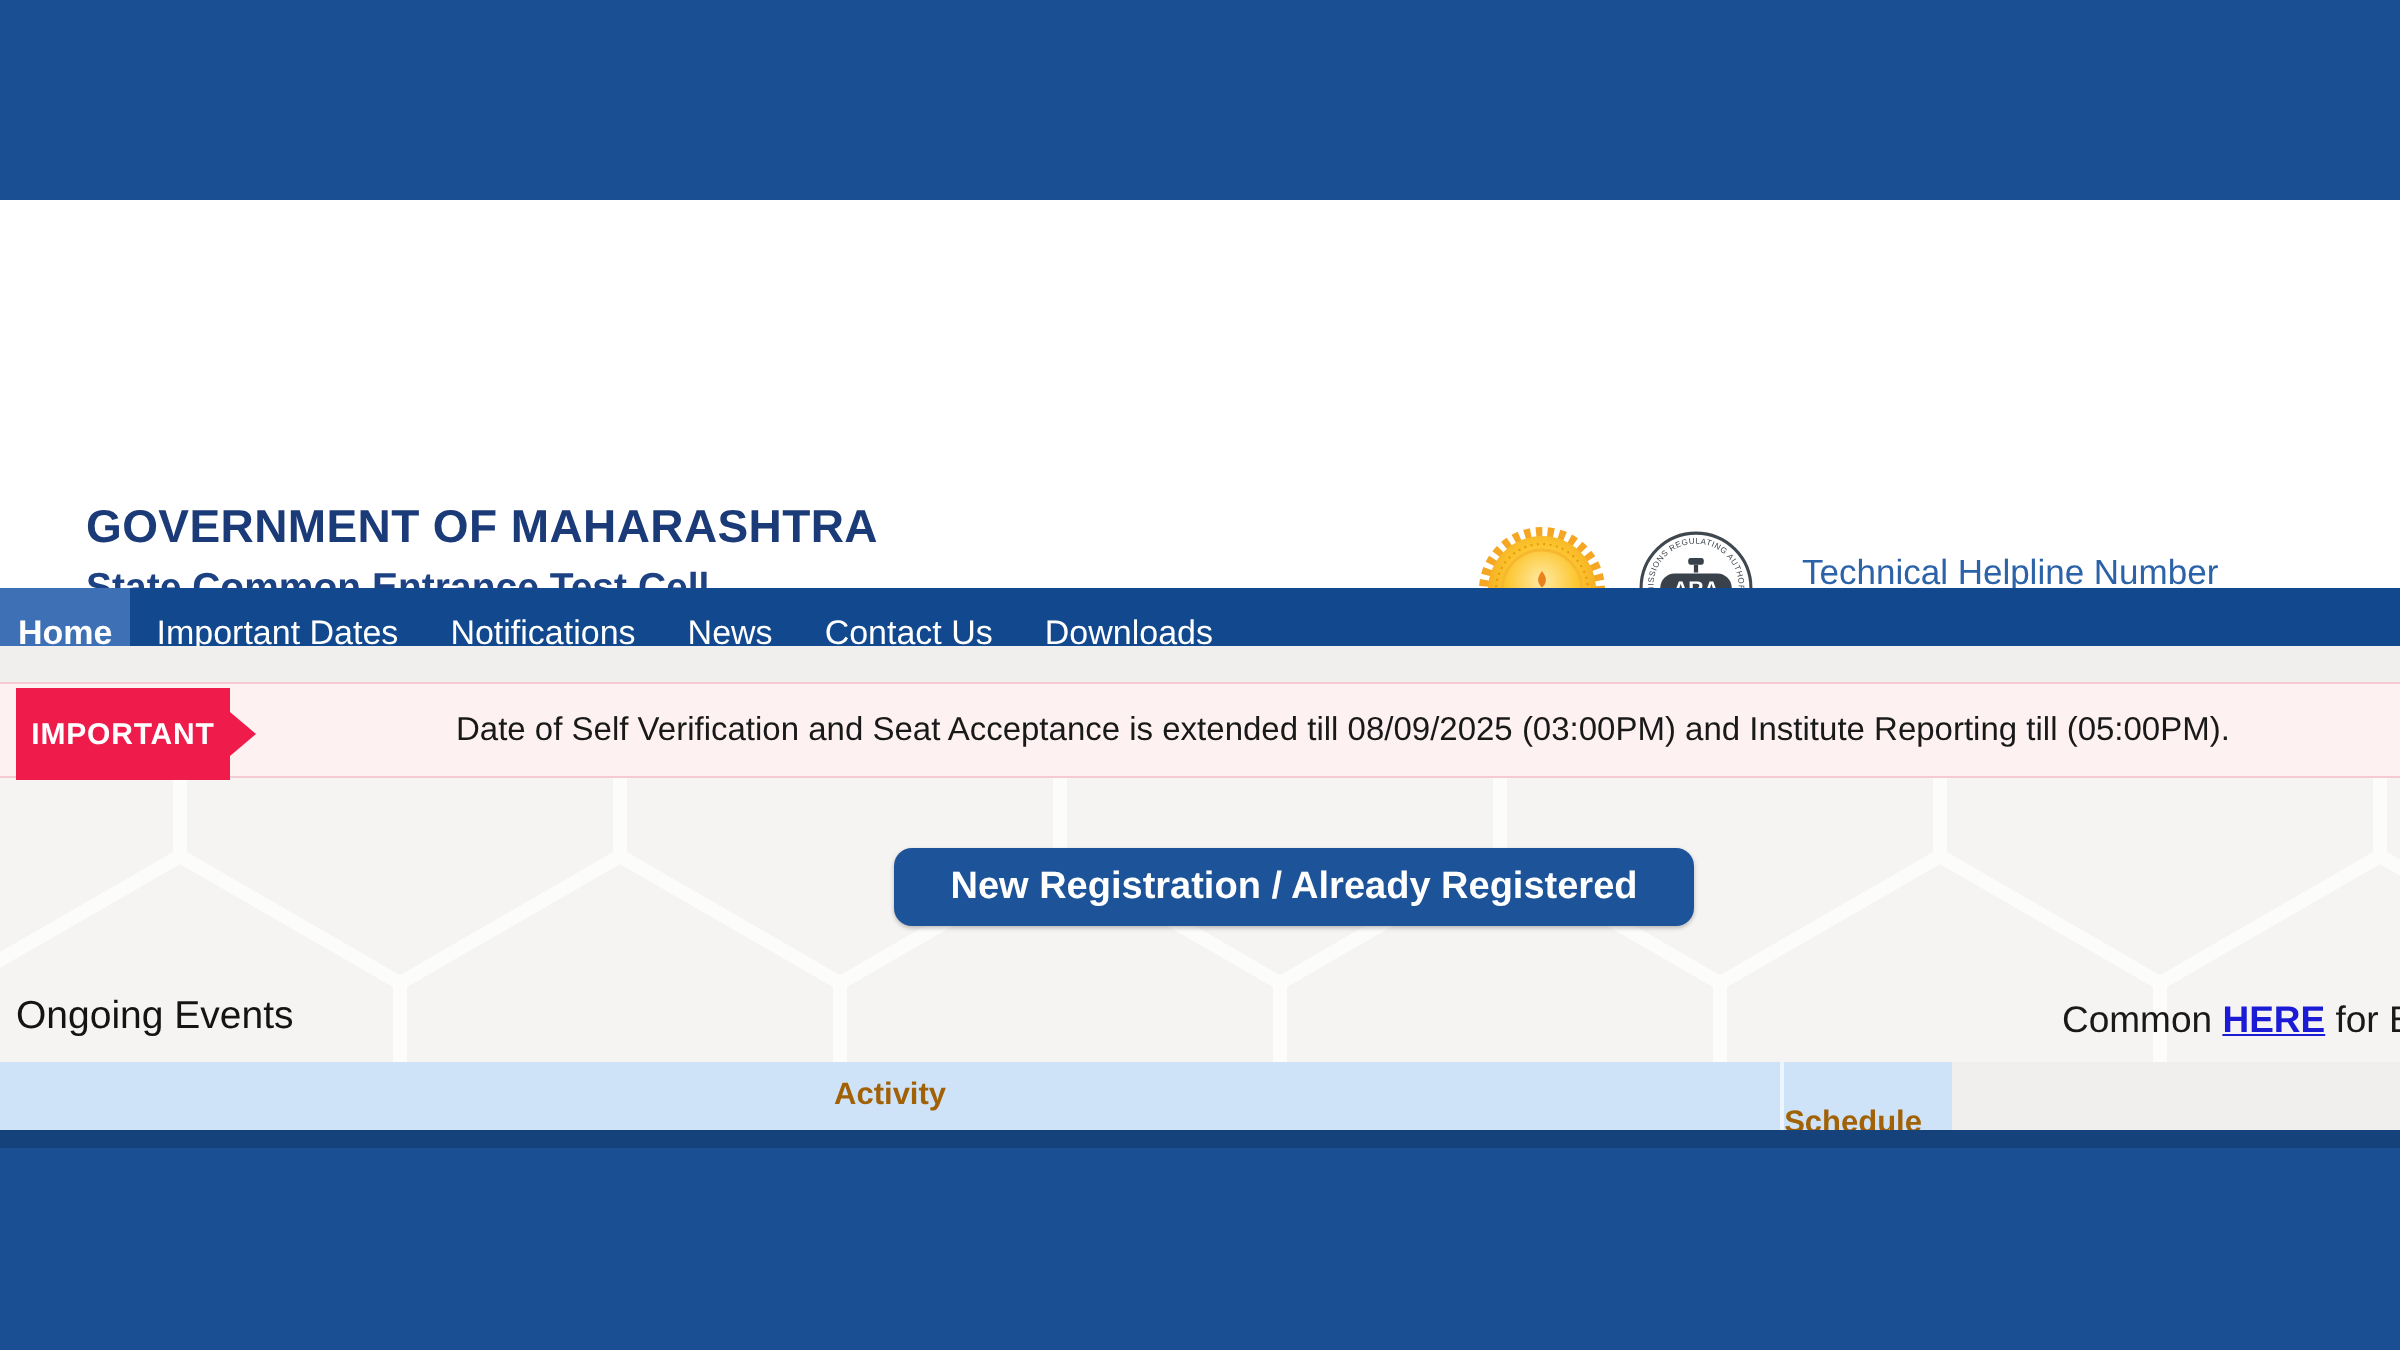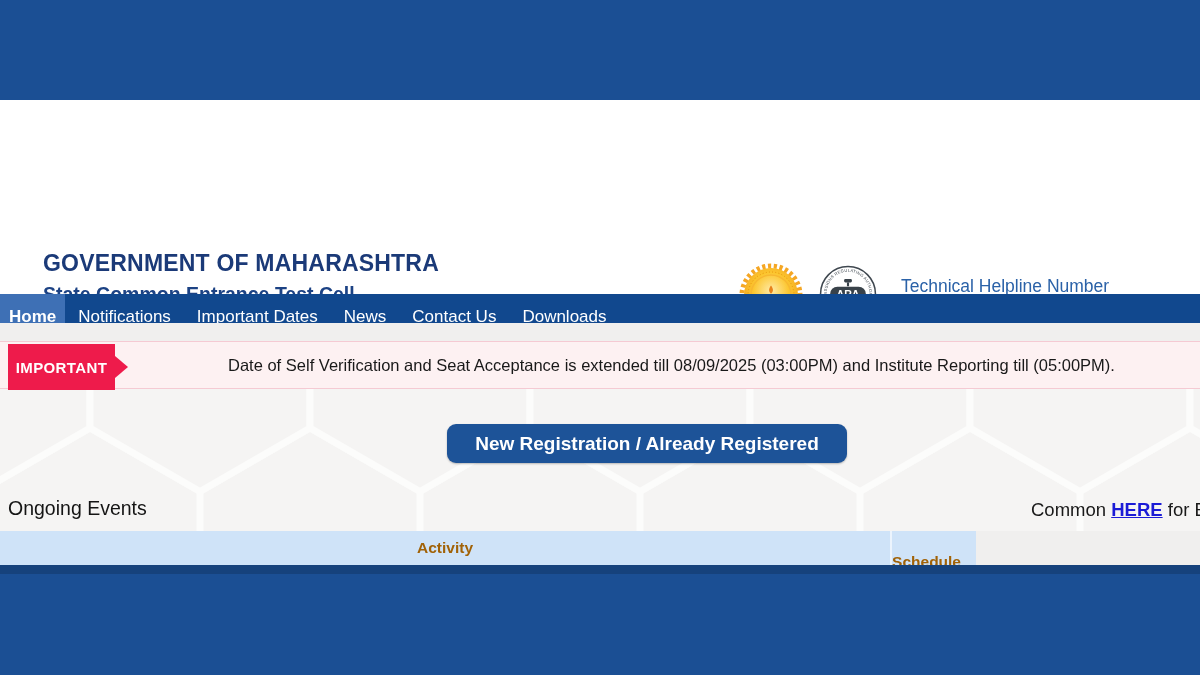--- a/index.html
+++ b/index.html
@@ -131,22 +131,22 @@
         <svg class="phone-ic" viewBox="0 0 20 20">
           <path d="M6.2 2.9 C4.6 3.5 3.2 4.9 4.0 7.3 C5.1 10.6 9.2 14.7 12.5 15.8 C14.9 16.6 16.3 15.2 16.9 13.6 C17.2 12.8 16.9 12.2 16.2 11.8 L13.9 10.6 C13.2 10.2 12.6 10.4 12.1 11.0 L11.5 11.7 C10.0 10.9 9.0 9.9 8.2 8.4 L8.9 7.8 C9.5 7.3 9.7 6.7 9.3 6.0 L8.1 3.7 C7.7 3.0 7.0 2.6 6.2 2.9 Z" fill="#5a5a5a"></path>
         </svg>
         <span>+91-9175108612, 18002098851</span>
       </div>
     </div>
   </div>
 
   <nav class="navbar">
     <div class="nav-item active">Home</div>
+    <div class="nav-item">Important Dates</div>
     <div class="nav-item">Notifications</div>
-    <div class="nav-item">Important Dates</div>
     <div class="nav-item">News</div>
     <div class="nav-item">Contact Us</div>
     <div class="nav-item">Downloads</div>
   </nav>
 
   <div class="lower"></div>
 
   <svg class="hex-bg" width="1200" height="142">
     <defs>
       <pattern id="hexpat" width="220" height="381" patternUnits="userSpaceOnUse" patternTransform="translate(-20,-215)">

